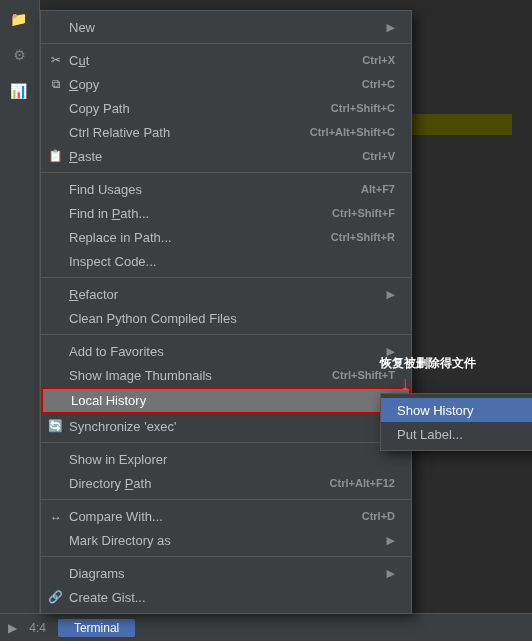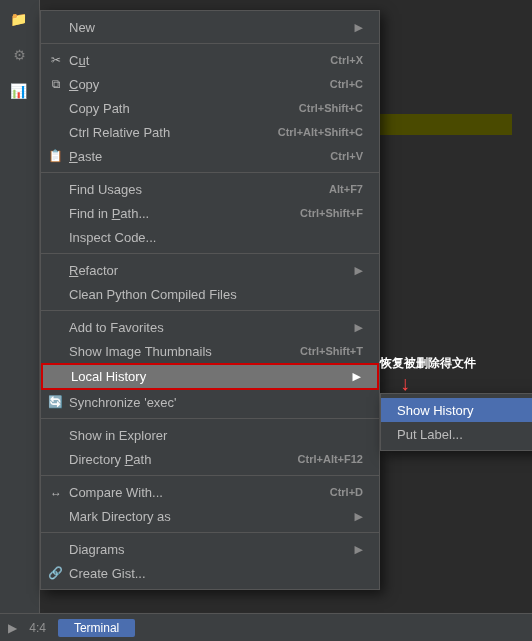--- a/index.html
+++ b/index.html
@@ -64,21 +64,21 @@
       font-size: 14px;
       cursor: pointer;
       border-radius: 3px;
     }
 
     
     .context-menu {
       position: absolute;
       top: 10px;
       left: 40px;
-      width: 340px;
+      width: 372px;
       background: #3c3f41;
       border: 1px solid #555555;
       box-shadow: 4px 4px 12px rgba(0,0,0,0.6);
       z-index: 100;
       padding: 4px 0;
     }
 
     .menu-item {
       display: flex;
       align-items: center;
@@ -272,20 +272,24 @@
   <div class="menu-item">
     <span class="menu-label">Find Usages</span>
     <span class="menu-shortcut">Alt+F7</span>
   </div>
 
   <div class="menu-item">
     <span class="menu-label">Find in <span class="underline">P</span>ath...</span>
     <span class="menu-shortcut">Ctrl+Shift+F</span>
   </div>
 
+  <div class="menu-item">
+    <span class="menu-label">Replace in Path...</span>
+    <span class="menu-shortcut">Ctrl+Shift+R</span>
+  </div>
 
   <div class="menu-item">
     <span class="menu-label">Inspect Code...</span>
   </div>
 
   <div class="menu-separator"></div>
 
   <div class="menu-item">
     <span class="menu-label"><span class="underline">R</span>efactor</span>
     <span class="menu-arrow">▶</span>

